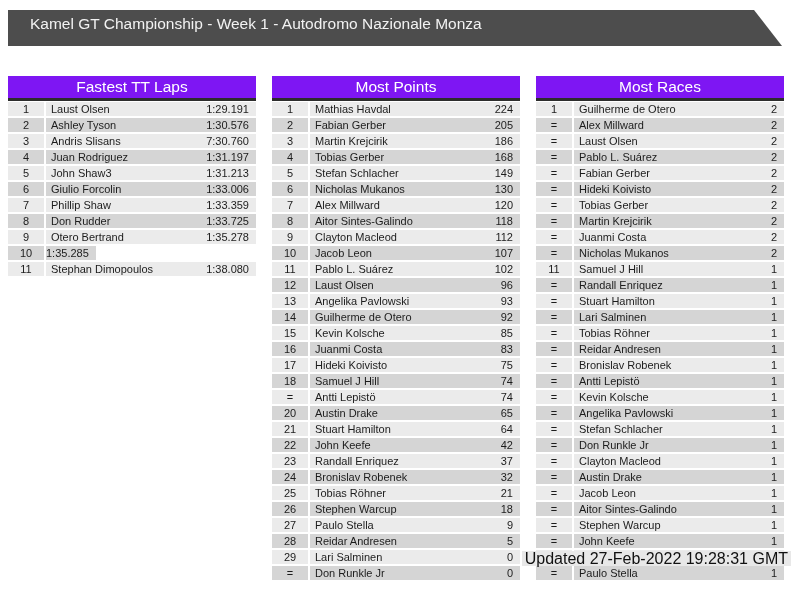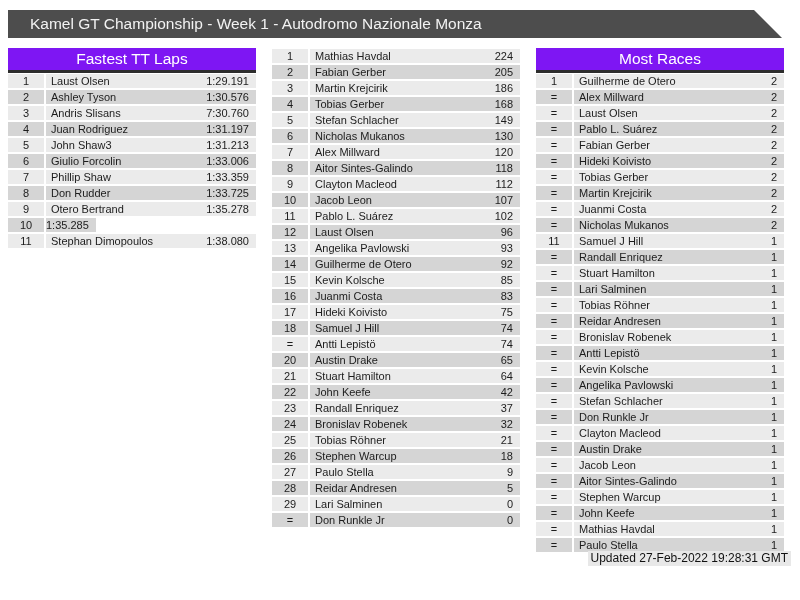--- a/index.html
+++ b/index.html
@@ -5,33 +5,33 @@
   html,body { margin:0; padding:0; }
   body {
     width:800px; height:600px;
     background:#ffffff;
     font-family:"Liberation Sans", sans-serif;
     position:relative;
     overflow:hidden;
   }
   .titlebar {
     position:absolute; left:8px; top:10px;
-    width:774px; height:28px;
+    width:774px; height:36px;
     background:var(--titlebar,#4d4d4d);
     clip-path:polygon(0 0, calc(100% - 28px) 0, 100% 100%, 0 100%);
     color:#f2f2f2;
     font-size:15.5px; line-height:28px;
     padding-left:22px; box-sizing:border-box;
     white-space:nowrap;
   }
   .tables {
     position:absolute; left:8px; top:48px;
     display:flex; gap:16px;
   }
-  .tt-table { width:248px; }
+  .tt-table { width:248px;margin-top:28px; }
   .tt-header {
     background:var(--accent,#7e16f3);
     color:#ffffff;
     text-align:center;
     font-size:15.5px;
     height:22px; line-height:22px;
     border-bottom:3px solid #2d2d2d;
   }
   .rows { margin-top:1px; }
   .row { display:flex; height:14px; margin-bottom:2px; }
@@ -41,21 +41,21 @@
   }
   .row .pos   { width:36px; text-align:center; margin-right:2px; }
   .row .name  { flex:1; padding-left:5px; }
   .row .val   { padding-right:7px; text-align:right; }
   .row.odd  > div { background:var(--row-light,#ebebeb); }
   .row.even > div { background:var(--row-dark,#d5d5d5); }
   .updated {
     position:absolute; right:9px; top:551px;
     background:#e8e8e8;
     color:#111111;
-    font-size:12px; line-height:13px;
+    font-size:16px; line-height:13px;
     padding:1px 3px;
     white-space:nowrap;
   }
 </style>
 </head>
 <body style="--accent: #7e16f3; --titlebar: #4d4d4d; --row-light: #ebebeb; --row-dark: #d5d5d5;">
 
 <div class="titlebar">
   <span>Kamel GT Championship - Week 1 - Autodromo Nazionale Monza</span>
 </div>
@@ -114,20 +114,21 @@
           <div class="val">1:35.285</div>
         </div>
         <div class="row odd">
           <div class="pos">11</div>
           <div class="name">Stephan Dimopoulos</div>
           <div class="val">1:38.080</div>
         </div>
       </div>
   </div>
   <div class="tt-table">
+    <div class="tt-header">Most Points</div>
     <div class="rows">
         <div class="row odd">
           <div class="pos">1</div>
           <div class="name">Mathias Havdal</div>
           <div class="val">224</div>
         </div>
         <div class="row even">
           <div class="pos">2</div>
           <div class="name">Fabian Gerber</div>
           <div class="val">205</div>

